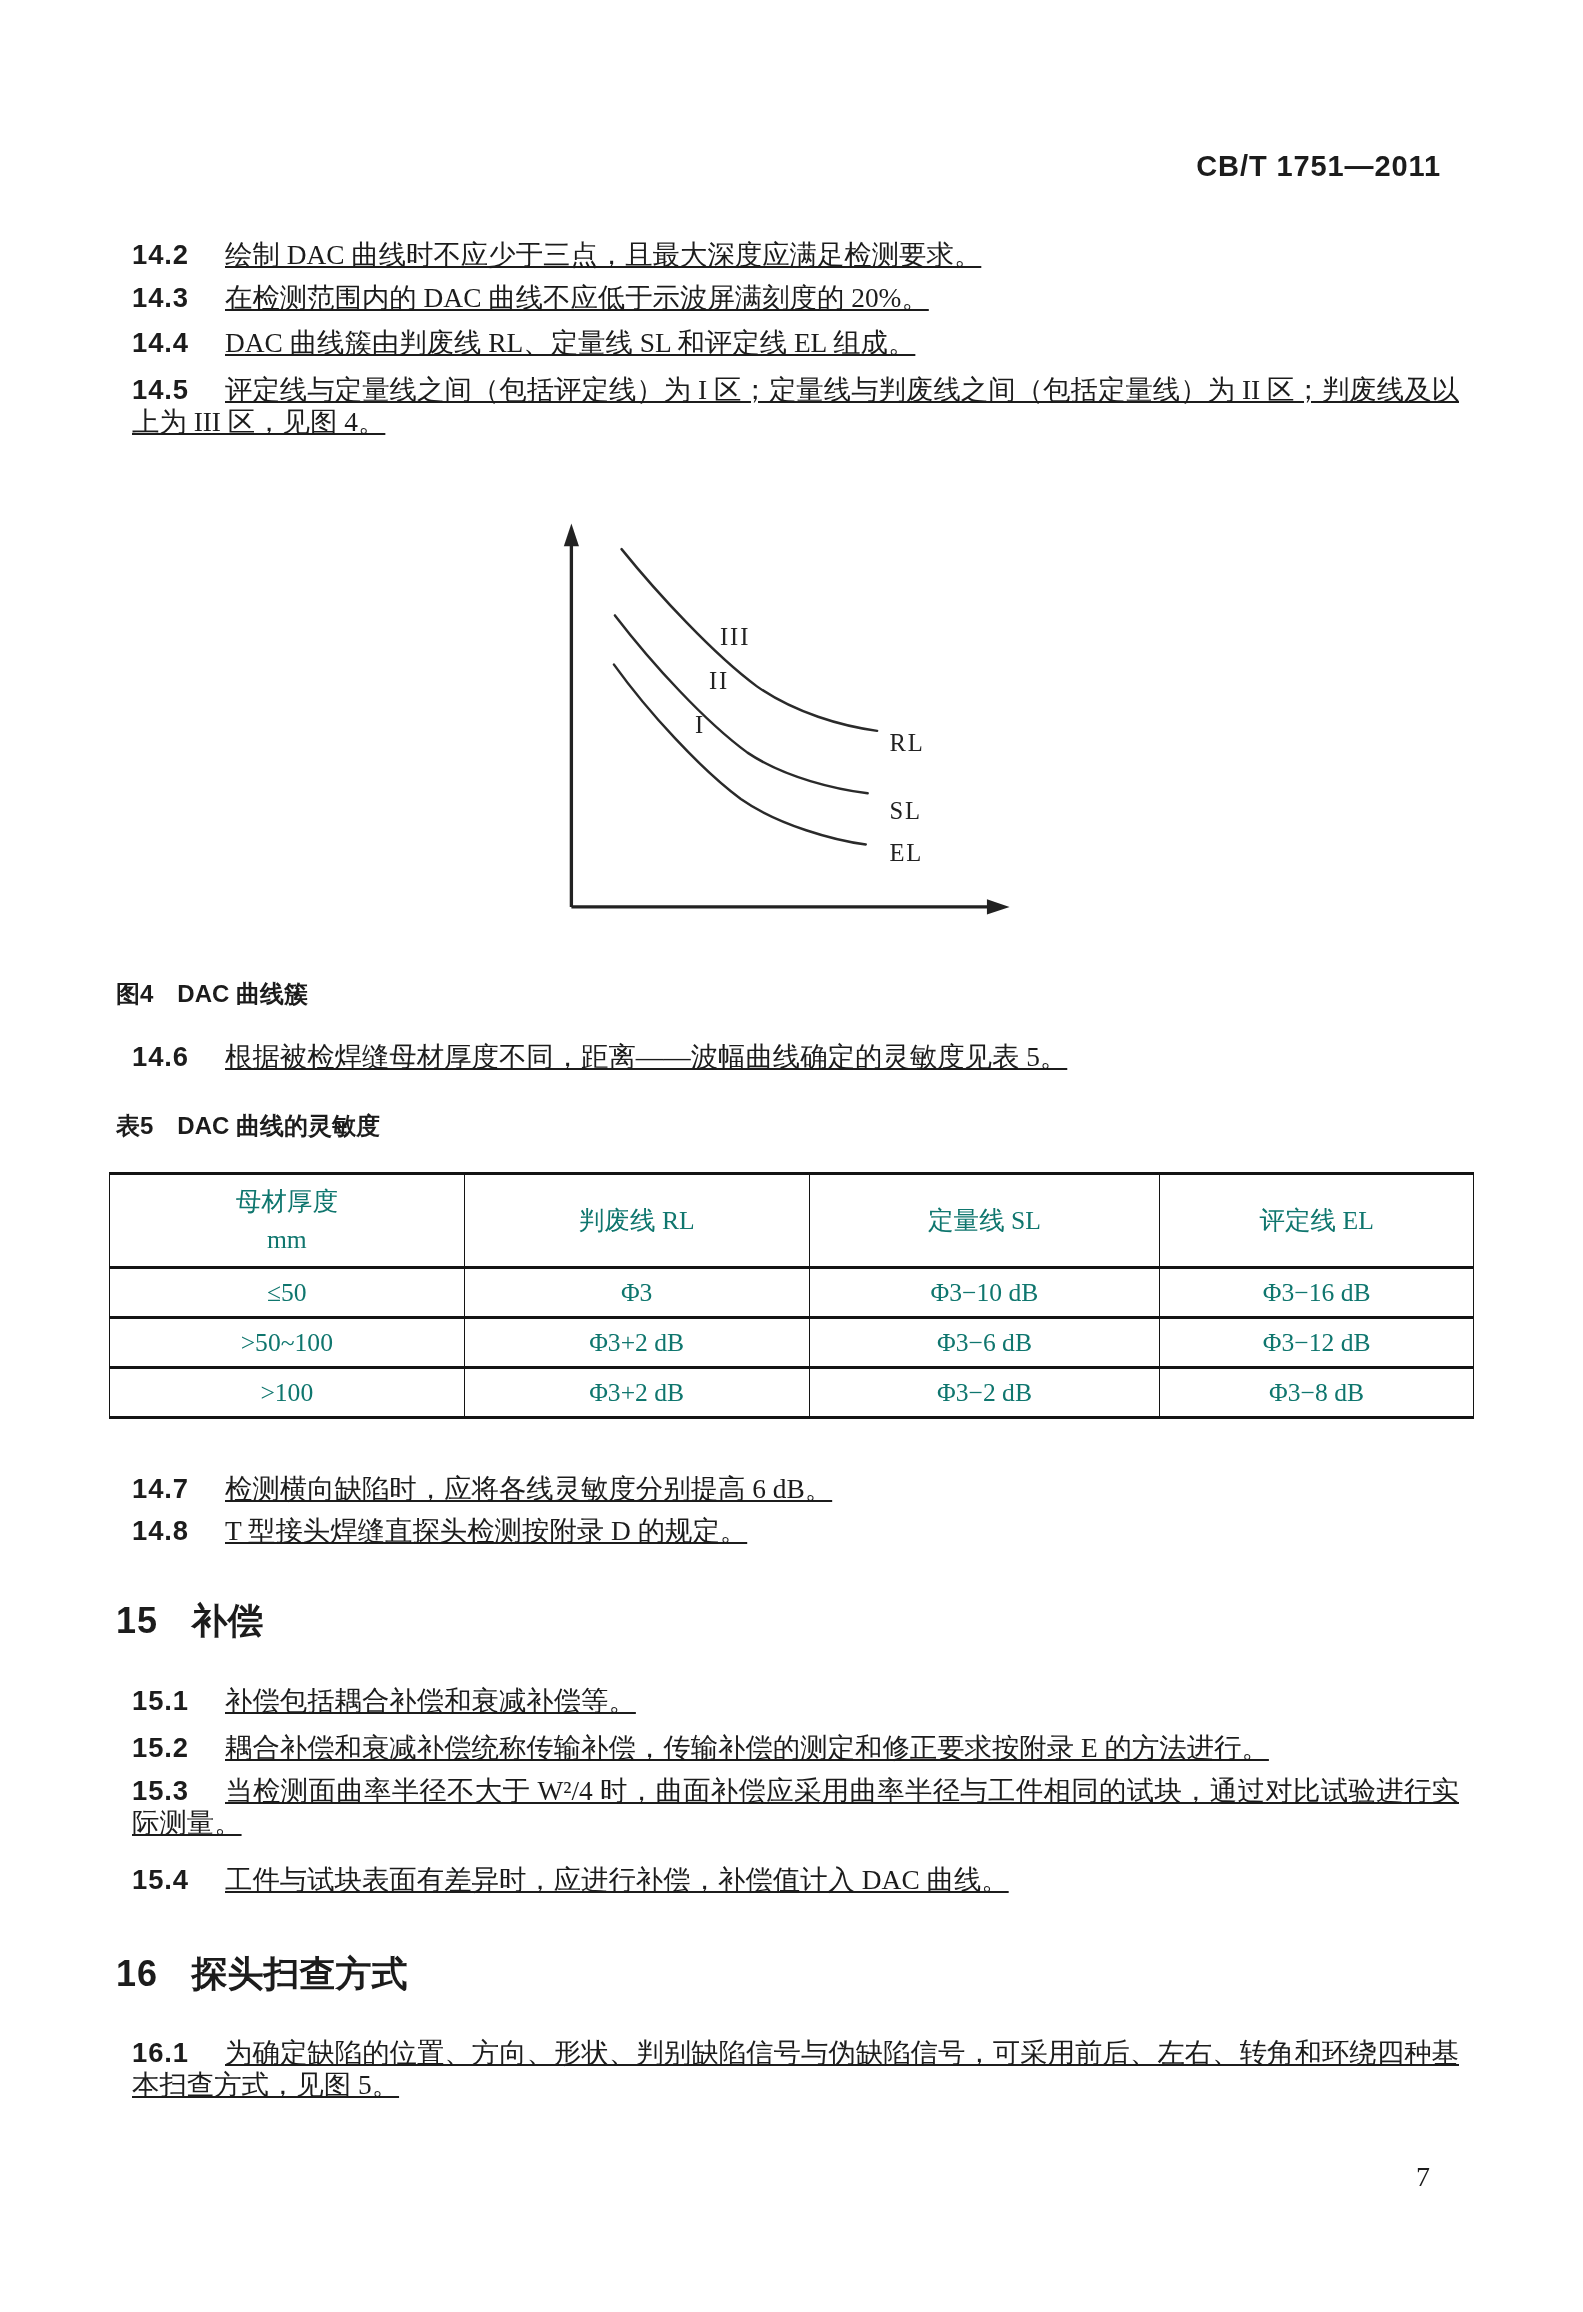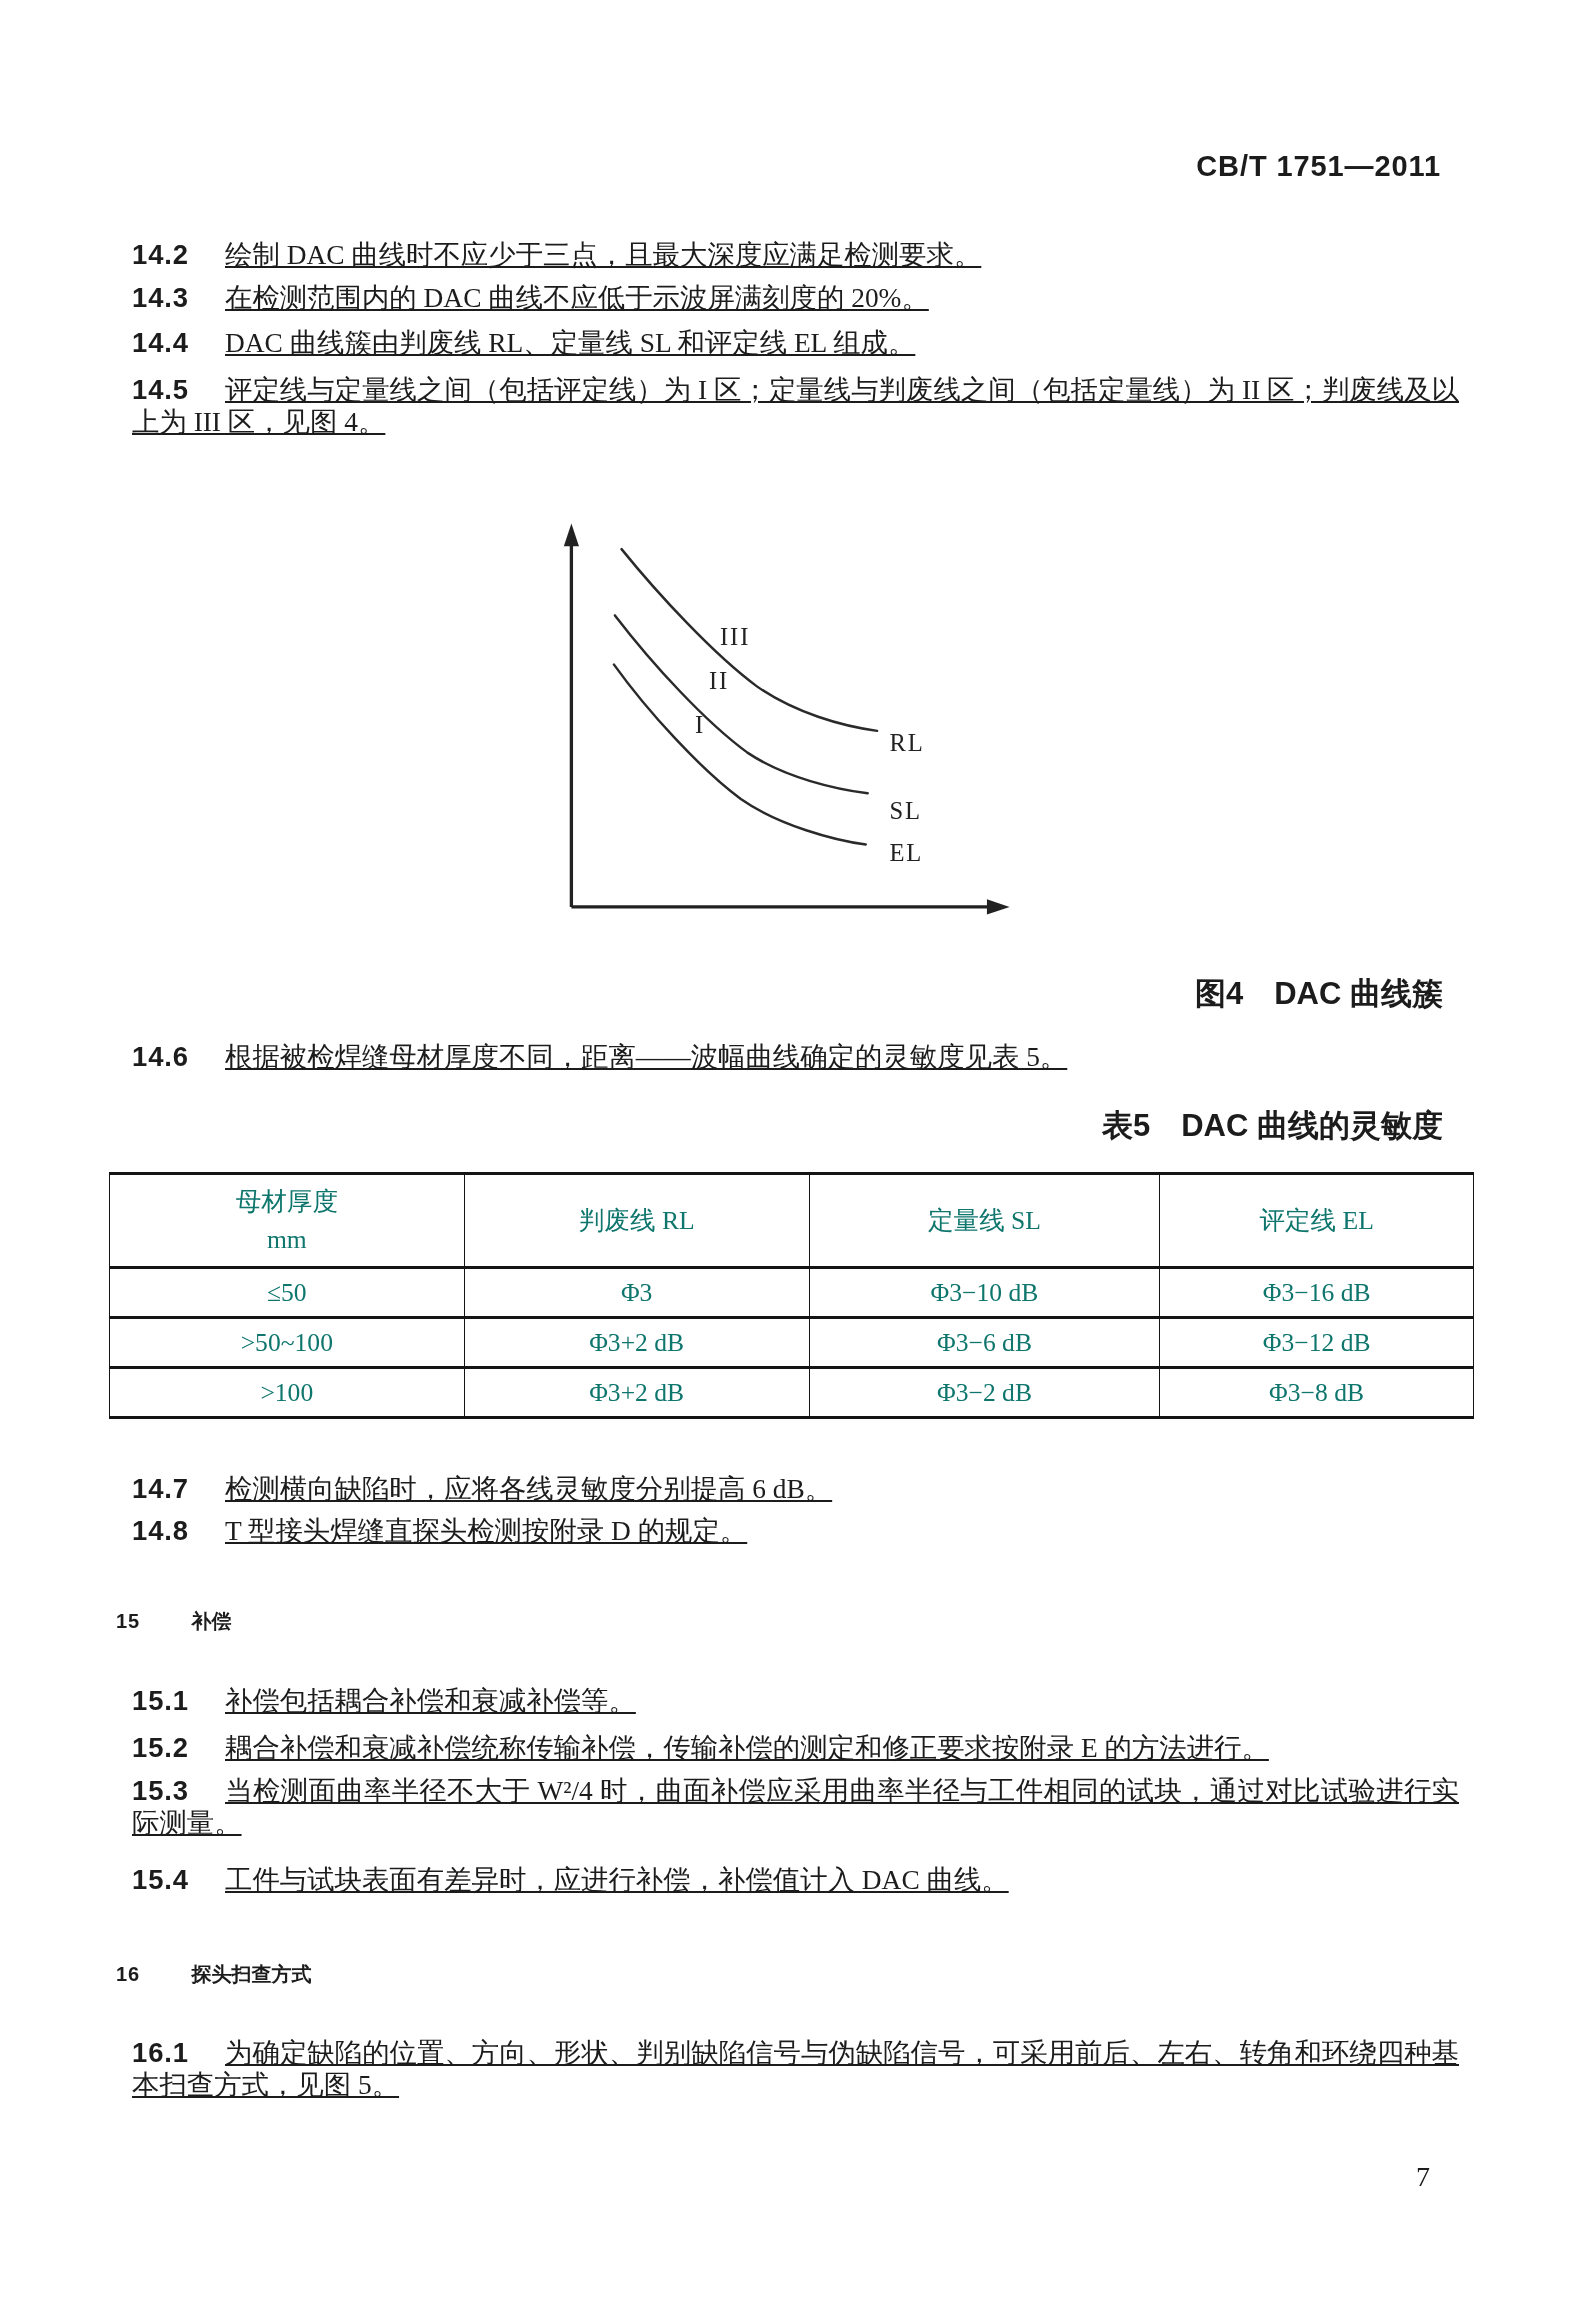--- a/index.html
+++ b/index.html
@@ -32,29 +32,29 @@
     font-weight:bold;
     display:inline-block;
     min-width:72px;
     margin-right:21px;
     letter-spacing:0.9px;
   }
   
   .sec-head{
     left:116px;width:1327px;
     font-family:"Liberation Sans","DejaVu Sans",sans-serif;
-    font-weight:bold;font-size:20px;line-height:44px;
+    font-weight:bold;font-size:36px;line-height:44px;
   }
   .sec-head .num{display:inline-block;min-width:49px;margin-right:26.5px;letter-spacing:0.9px;}
   
   .caption{
     left:116px;width:1327px;
-    text-align:right;
-    font-family:"Liberation Sans","DejaVu Sans",sans-serif;
-    font-weight:bold;font-size:31px;line-height:42px;
+    text-align:left;
+    font-family:"Liberation Sans","DejaVu Sans",sans-serif;
+    font-weight:bold;font-size:24px;line-height:42px;
   }
   
   .fig-svg{left:525px;top:516px;}
   .fig-svg .axis{stroke:#222;stroke-width:3.5;fill:none;}
   .fig-svg .curve{stroke:#2a2a2a;stroke-width:2.6;fill:none;stroke-linecap:round;}
   .fig-svg text{
     font-family:"Liberation Serif","DejaVu Serif",serif;
     font-size:26px;fill:#222;letter-spacing:2px;
   }
   .fig-svg .arrow{fill:#222;stroke:none;}

